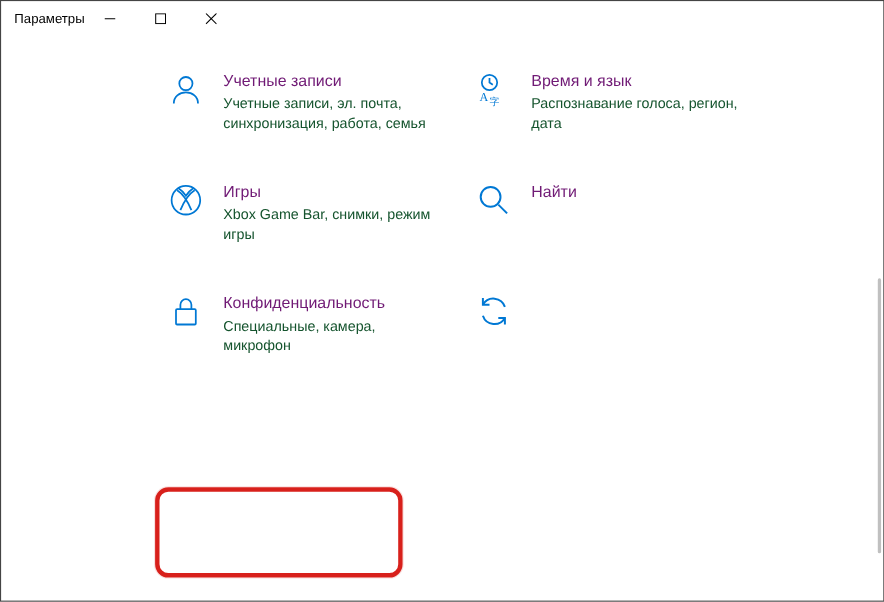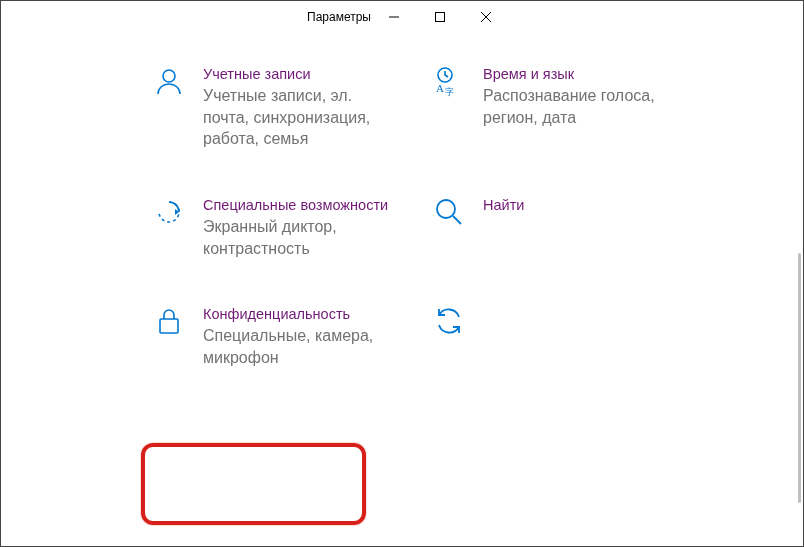--- a/index.html
+++ b/index.html
@@ -9,21 +9,21 @@
     background: #fff;
     width: 804px;
     height: 547px;
     overflow: hidden;
     position: relative;
     border: 1px solid #444;
   }
   .titlebar {
     display: flex;
     align-items: center;
-    justify-content: center;
+    justify-content: flex-start;
     height: 32px;
     padding-left: 12px;
     font-size: 12px;
     color: #000;
   }
   .window-controls {
     display: flex;
     height: 100%;
   }
   .window-controls .ctrl {
@@ -65,22 +65,22 @@
   }
   .icon-wrap svg { width: 32px; height: 32px; }
   .tile-text { padding-top: 2px; }
   .tile-title {
     font-size: 14.5px;
     color: #701a75;
     line-height: 1.25;
     margin-bottom: 2px;
   }
   .tile-sub {
-    font-size: 16px;
-    color: #737373;
+    font-size: 13px;
+    color: #14532d;
     line-height: 1.35;
     max-width: 190px;
   }
   .highlight {
     position: absolute;
     border: 4px solid #d8201b;
     border-radius: 12px;
     box-shadow: 0 0 0 1px rgba(216,32,27,0.15);
     pointer-events: none;
   }
@@ -143,34 +143,35 @@
           <text x="3" y="27" font-size="11" fill="currentColor" stroke="none" font-family="Segoe UI">A</text>
           <text x="12" y="30" font-size="9" fill="currentColor" stroke="none" font-family="Segoe UI">字</text>
         </svg>
       </div>
       <div class="tile-text">
         <div class="tile-title">Время и язык</div>
         <div class="tile-sub">Распознавание голоса, регион, дата</div>
       </div>
     </div>
 
-
-    <div class="tile">
-      <div class="icon-wrap">
-        <svg viewBox="0 0 32 32" fill="none" stroke="currentColor" stroke-width="1.6">
-          <path d="M16 6 A10 10 0 1 1 6 16" stroke-dasharray="3 3"></path>
-          <path d="M16 6 A10 10 0 0 1 26 16"></path>
-          <polygon points="26,16 22,13 22,19" fill="currentColor" stroke="none"></polygon>
-        </svg>
-      </div>
-      <div class="tile-text">
-        <div class="tile-title">Специальные возможности</div>
-        <div class="tile-sub">Экранный диктор, контрастность</div>
-      </div>
-    </div>
+    <div class="tile">
+      <div class="icon-wrap">
+        <svg viewBox="0 0 32 32" fill="none" stroke="currentColor" stroke-width="1.6">
+          <circle cx="16" cy="16" r="13"></circle>
+          <path d="M8 7c5 3 10 11 13 18"></path>
+          <path d="M24 7c-5 3-10 11-13 18"></path>
+          <path d="M9 5c3 2 5 4 7 7 2-3 4-5 7-7"></path>
+        </svg>
+      </div>
+      <div class="tile-text">
+        <div class="tile-title">Игры</div>
+        <div class="tile-sub">Xbox Game Bar, снимки, режим игры</div>
+      </div>
+    </div>
+
 
     <div class="tile">
       <div class="icon-wrap">
         <svg viewBox="0 0 32 32" fill="none" stroke="currentColor" stroke-width="1.8">
           <circle cx="13" cy="13" r="9"></circle>
           <line x1="20" y1="20" x2="28" y2="28"></line>
         </svg>
       </div>
       <div class="tile-text">
         <div class="tile-title">Найти</div>

